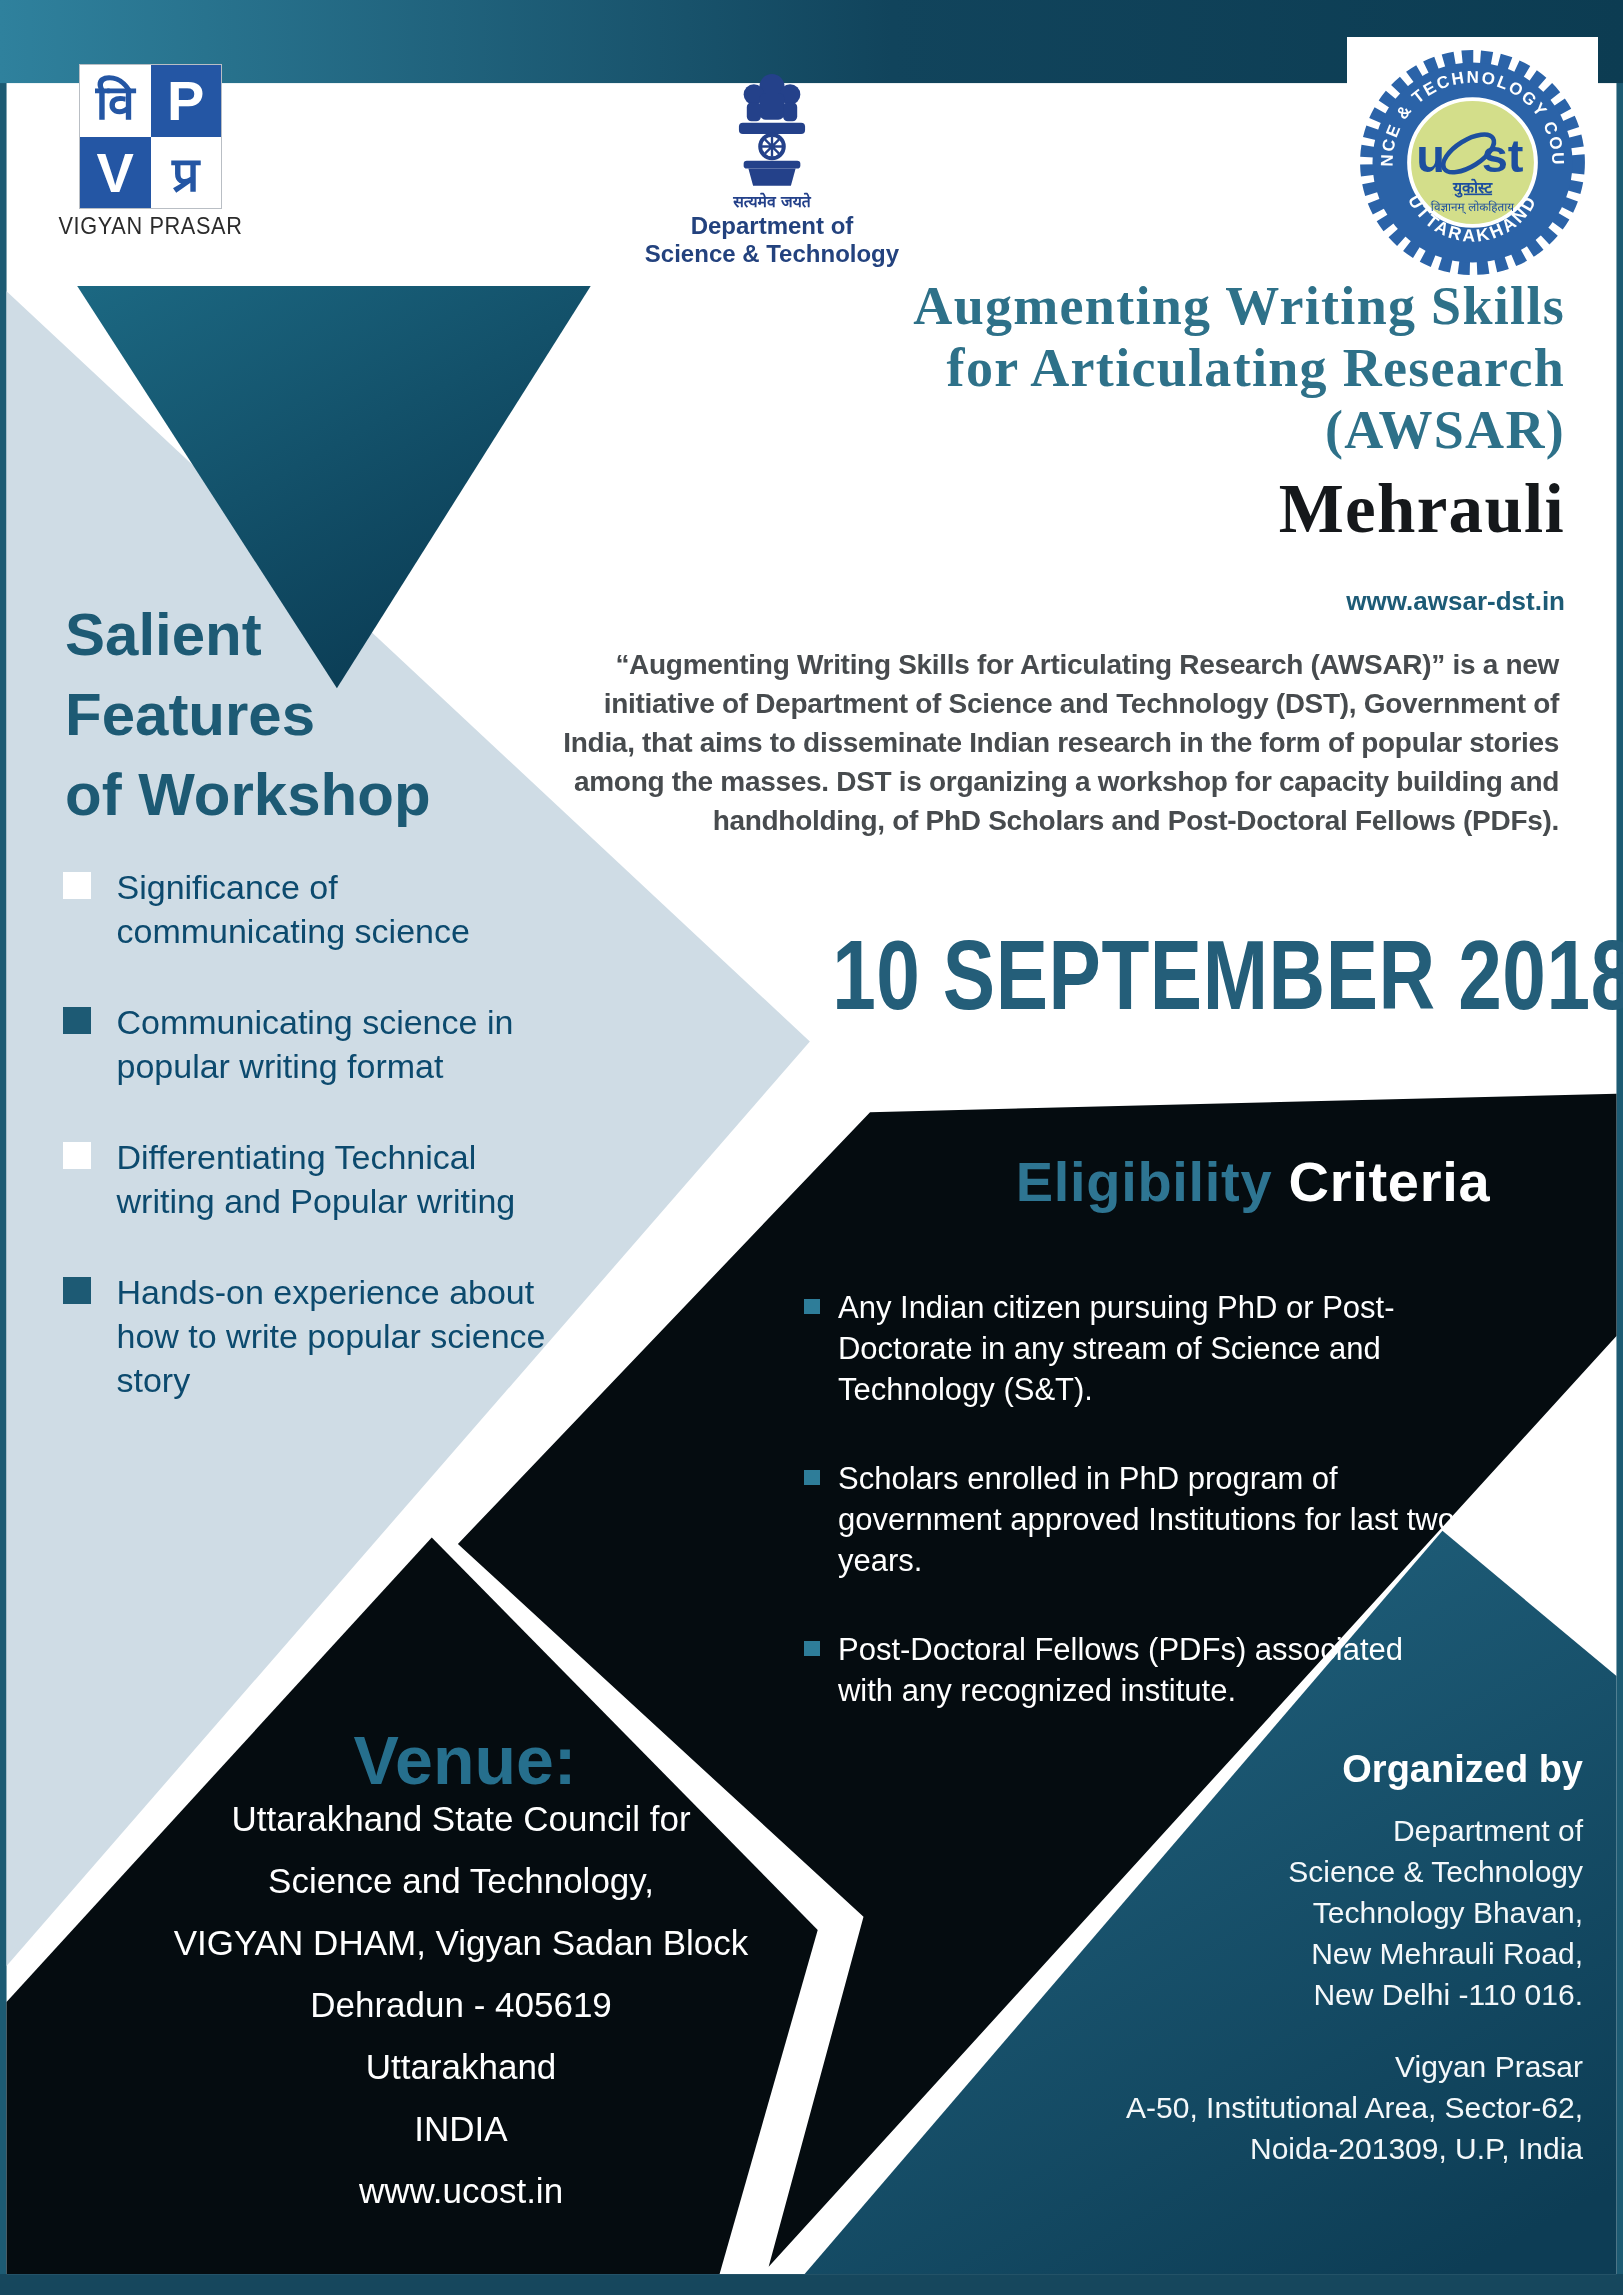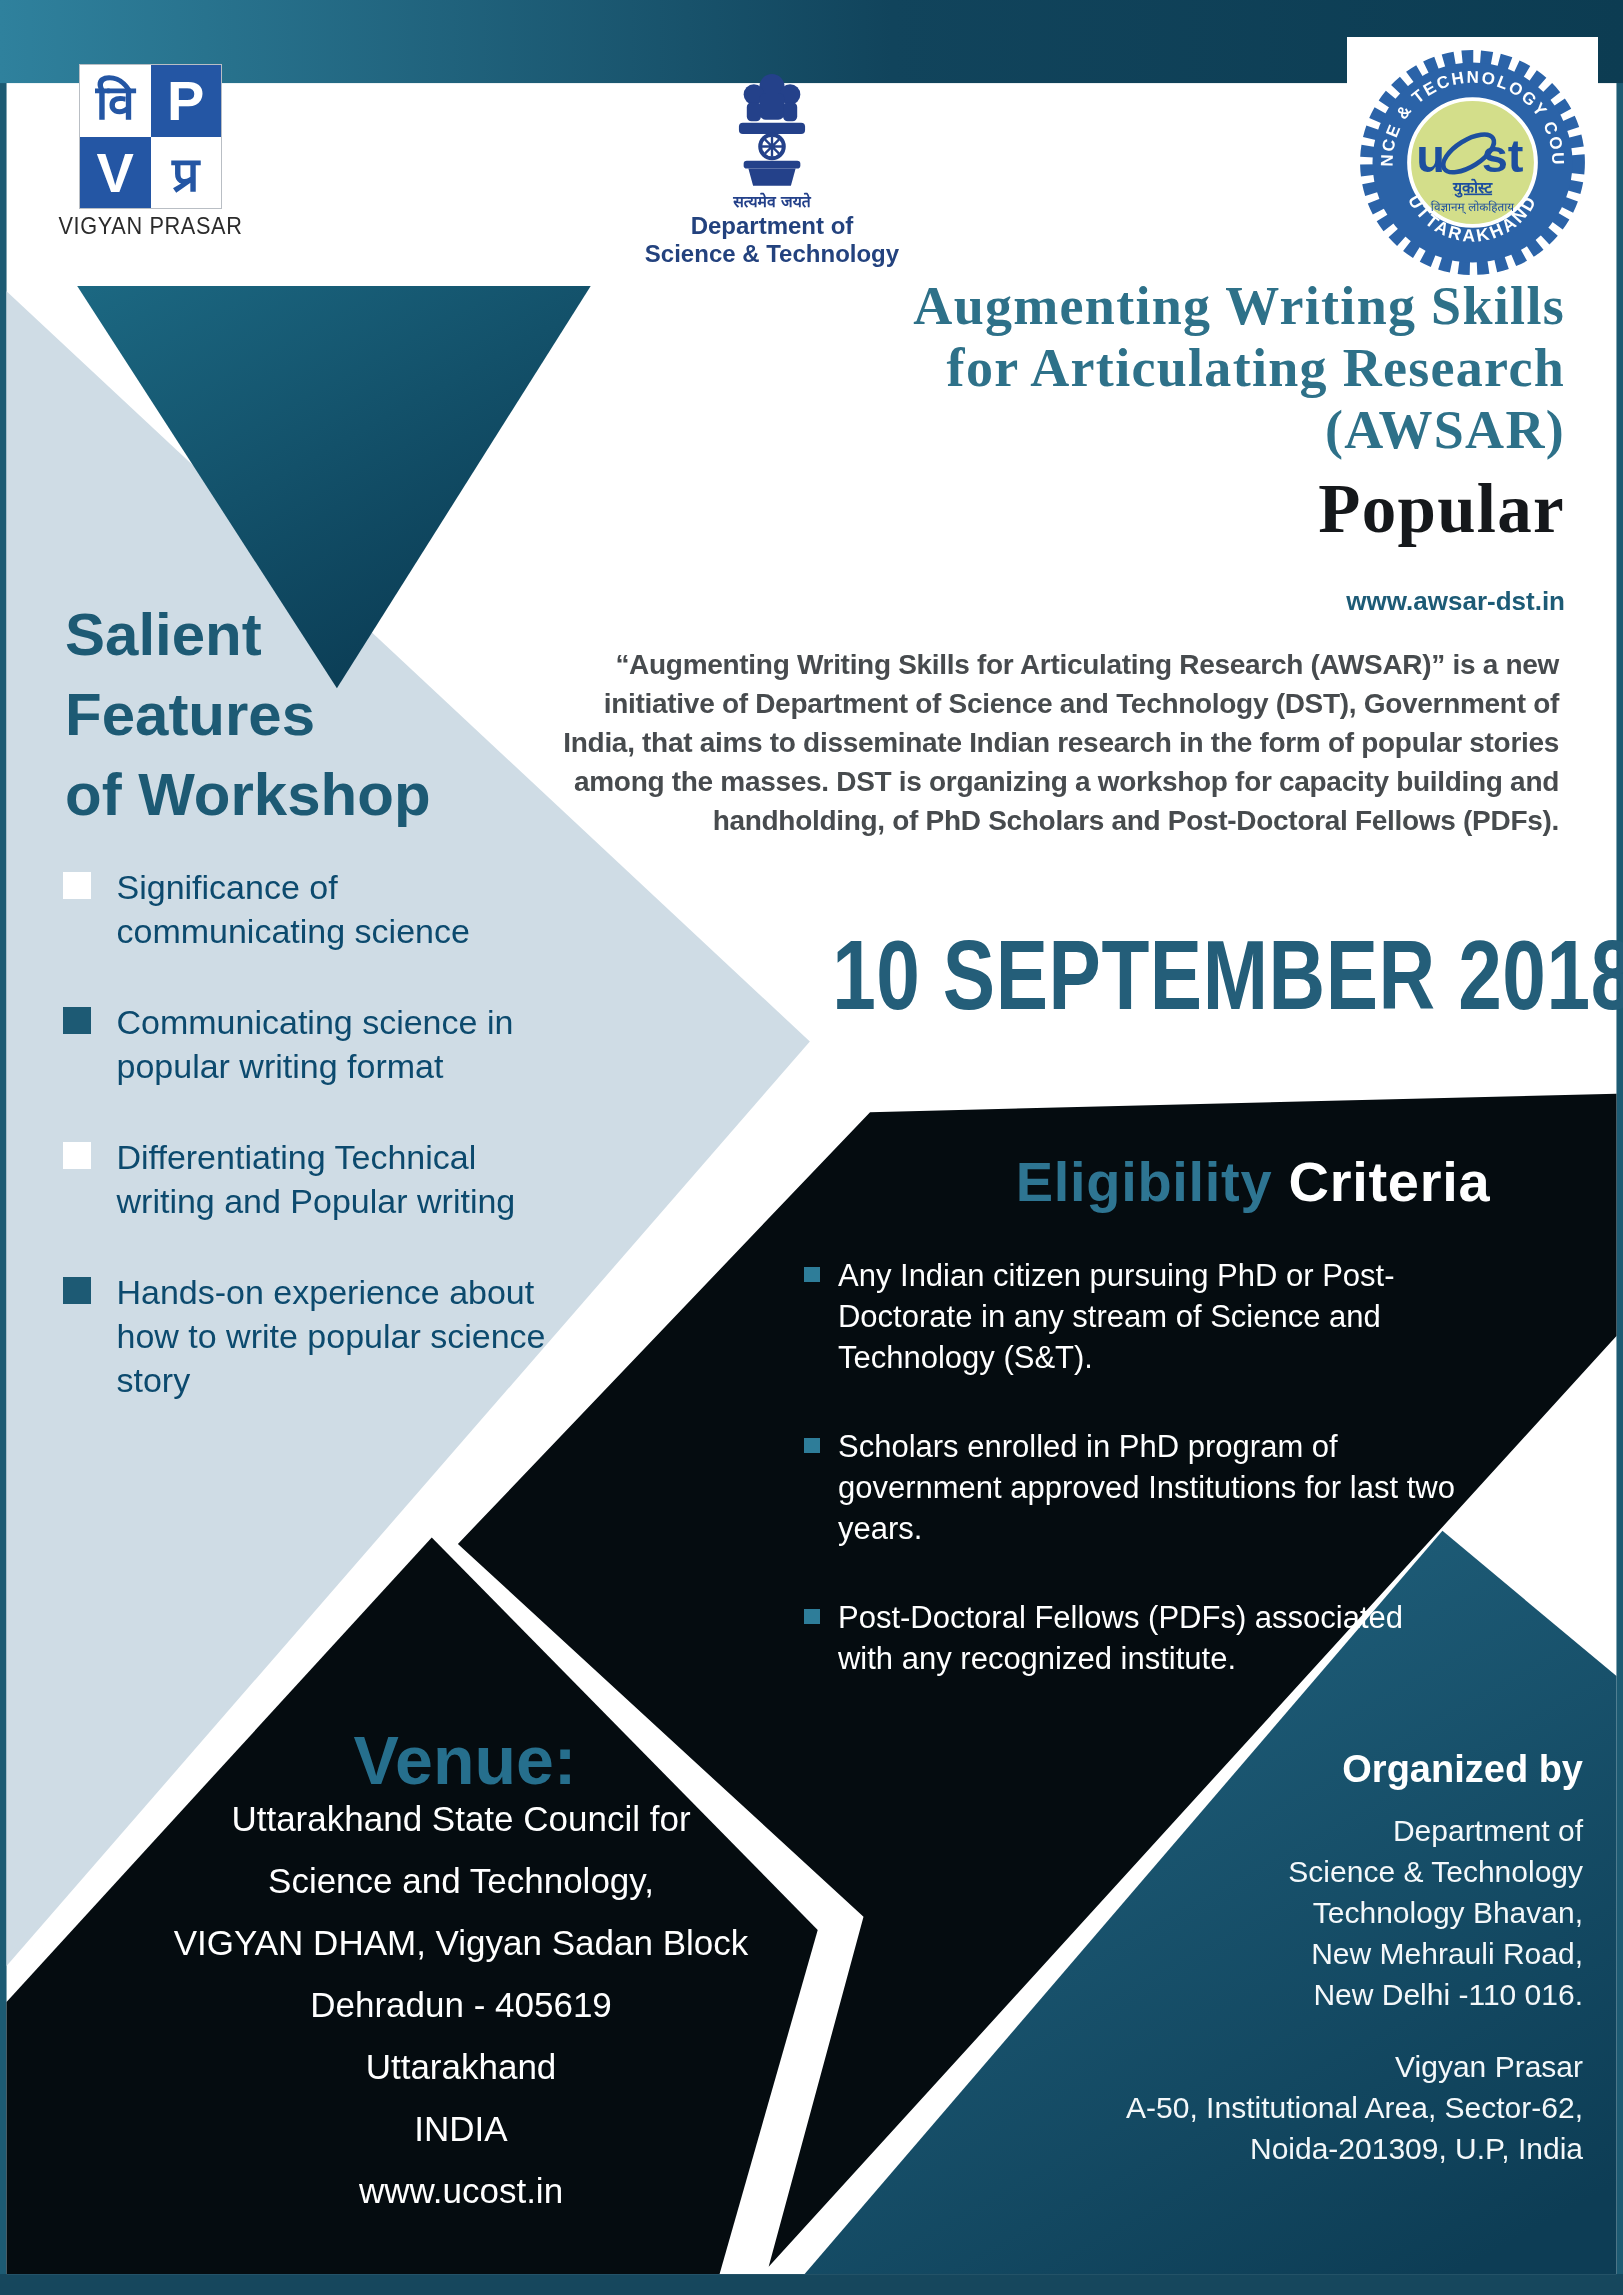--- a/index.html
+++ b/index.html
@@ -52,21 +52,21 @@
   .sq{width:27.5px;height:27.5px;flex:0 0 27.5px;margin-top:6.5px;margin-right:26px;}
   .sq-white{background:#ffffff;}
   .sq-teal{background:#1d5a74;}
   .salient-text{font-size:34px;line-height:44px;color:#0c4a6e;width:432px;}
 
   
   .elig-heading{left:916px;top:1149px;width:674px;text-align:center;
     font-size:56px;font-weight:bold;color:#ffffff;letter-spacing:0.7px;}
   .elig-accent{color:#2e7592;}
   .elig-list{left:804px;top:1255px;width:785px;}
-  .elig-item{display:flex;margin-bottom:48px;}
+  .elig-item{display:flex;margin-bottom:48px;margin-top:32px;}
   .esq{width:15.7px;height:15.7px;flex:0 0 15.7px;background:#2e7d99;margin-top:11.8px;margin-right:18.3px;}
   .elig-text{font-size:31px;line-height:41px;color:#ffffff;width:622px;}
 
   
   .venue-heading{left:236px;top:1721px;width:458px;text-align:center;
     font-size:68px;font-weight:bold;color:#266f8d;}
   .venue-lines{left:39px;top:1788px;width:844px;text-align:center;
     font-size:35px;line-height:62px;color:#ffffff;}
 
   
@@ -156,21 +156,21 @@
       <text x="238" y="206" font-size="72" font-weight="bold" fill="#1d4f9e" text-anchor="middle" font-family="Liberation Sans, sans-serif">st</text>
       <text x="192" y="238" font-size="24" font-weight="bold" fill="#1d4f9e" text-anchor="middle" text-decoration="underline" font-family="DejaVu Sans, sans-serif">युकोस्ट</text>
       <text x="192" y="266" font-size="18" fill="#1d4f9e" text-anchor="middle" font-family="DejaVu Sans, sans-serif">विज्ञानम् लोकहिताय</text>
     </svg>
   </div>
 
   <div class="abs title-block">
     <div>Augmenting Writing Skills</div>
     <div>for Articulating Research</div>
     <div>(AWSAR)</div>
-    <div class="title-workshop">Popular</div>
+    <div class="title-workshop">Mehrauli</div>
   </div>
 
   <div class="abs website">www.awsar-dst.in</div>
 
   <div class="abs intro">“Augmenting Writing Skills for Articulating Research (AWSAR)” is a new initiative of Department of Science and Technology (DST), Government of India, that aims to disseminate Indian research in the form of popular stories among the masses. DST is organizing a workshop for capacity building and handholding, of PhD Scholars and Post-Doctoral Fellows (PDFs).</div>
 
   <div class="abs date">10 SEPTEMBER 2018</div>
 
   <div class="abs salient-heading">
     <div>Salient</div>

